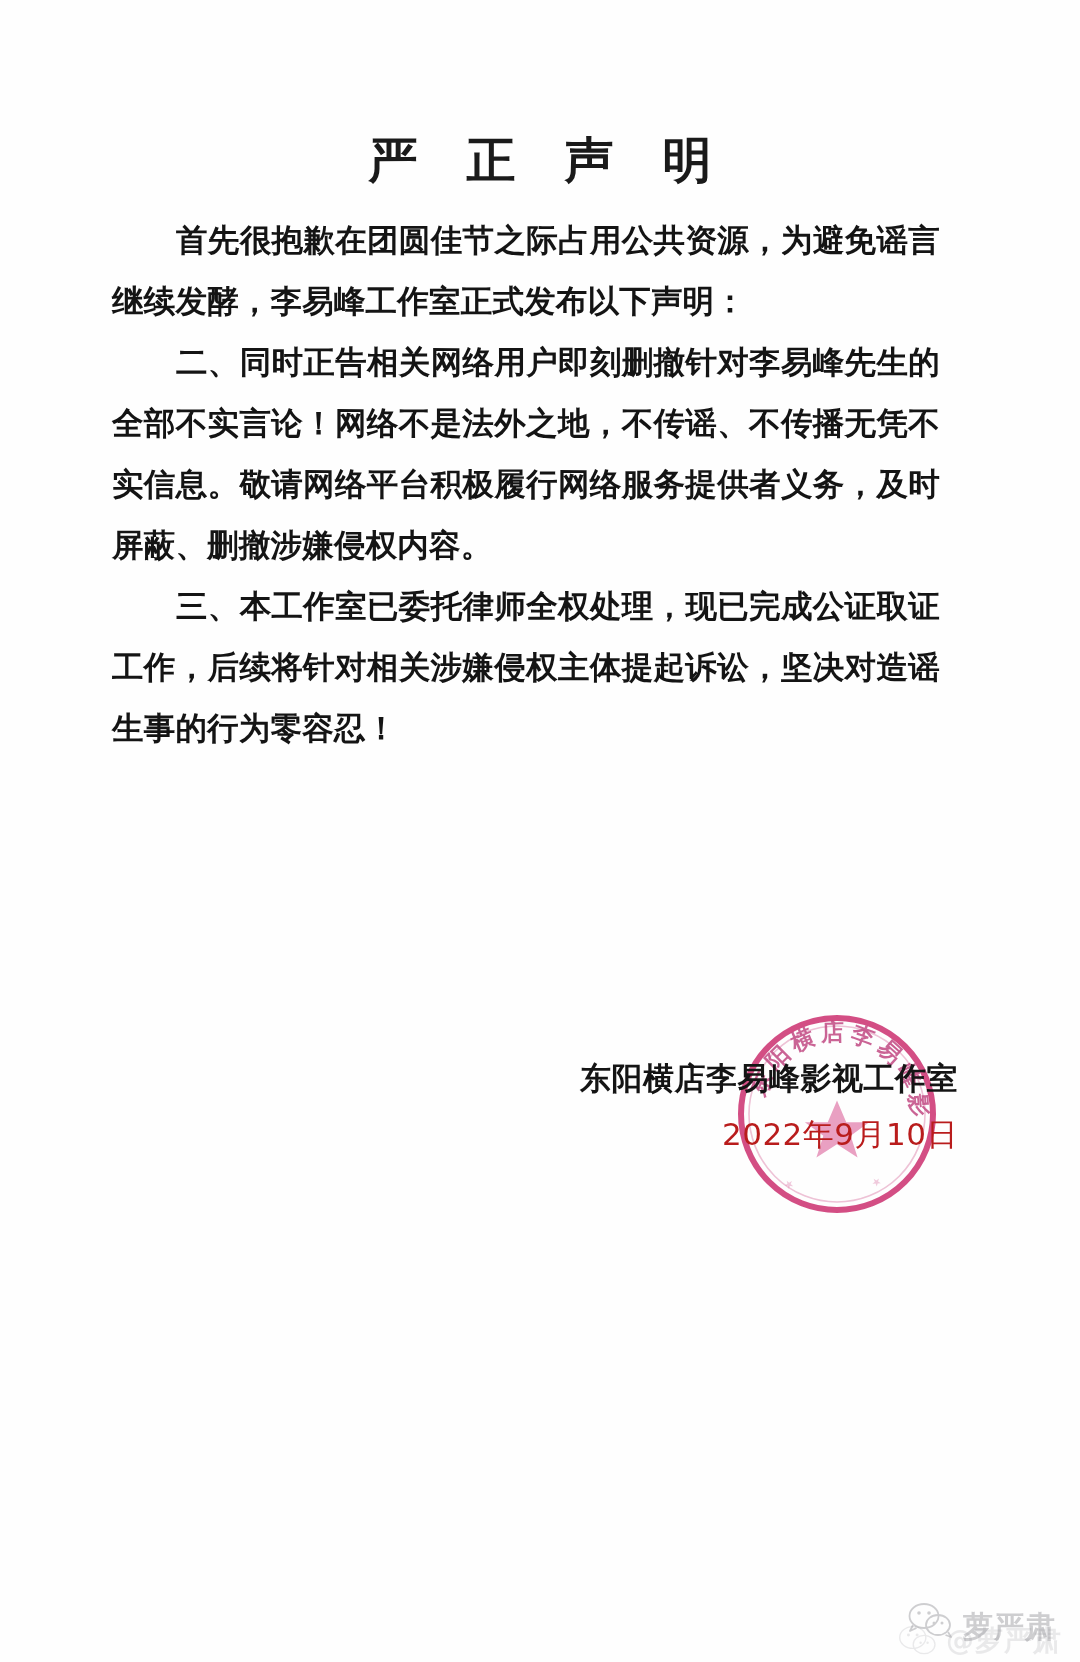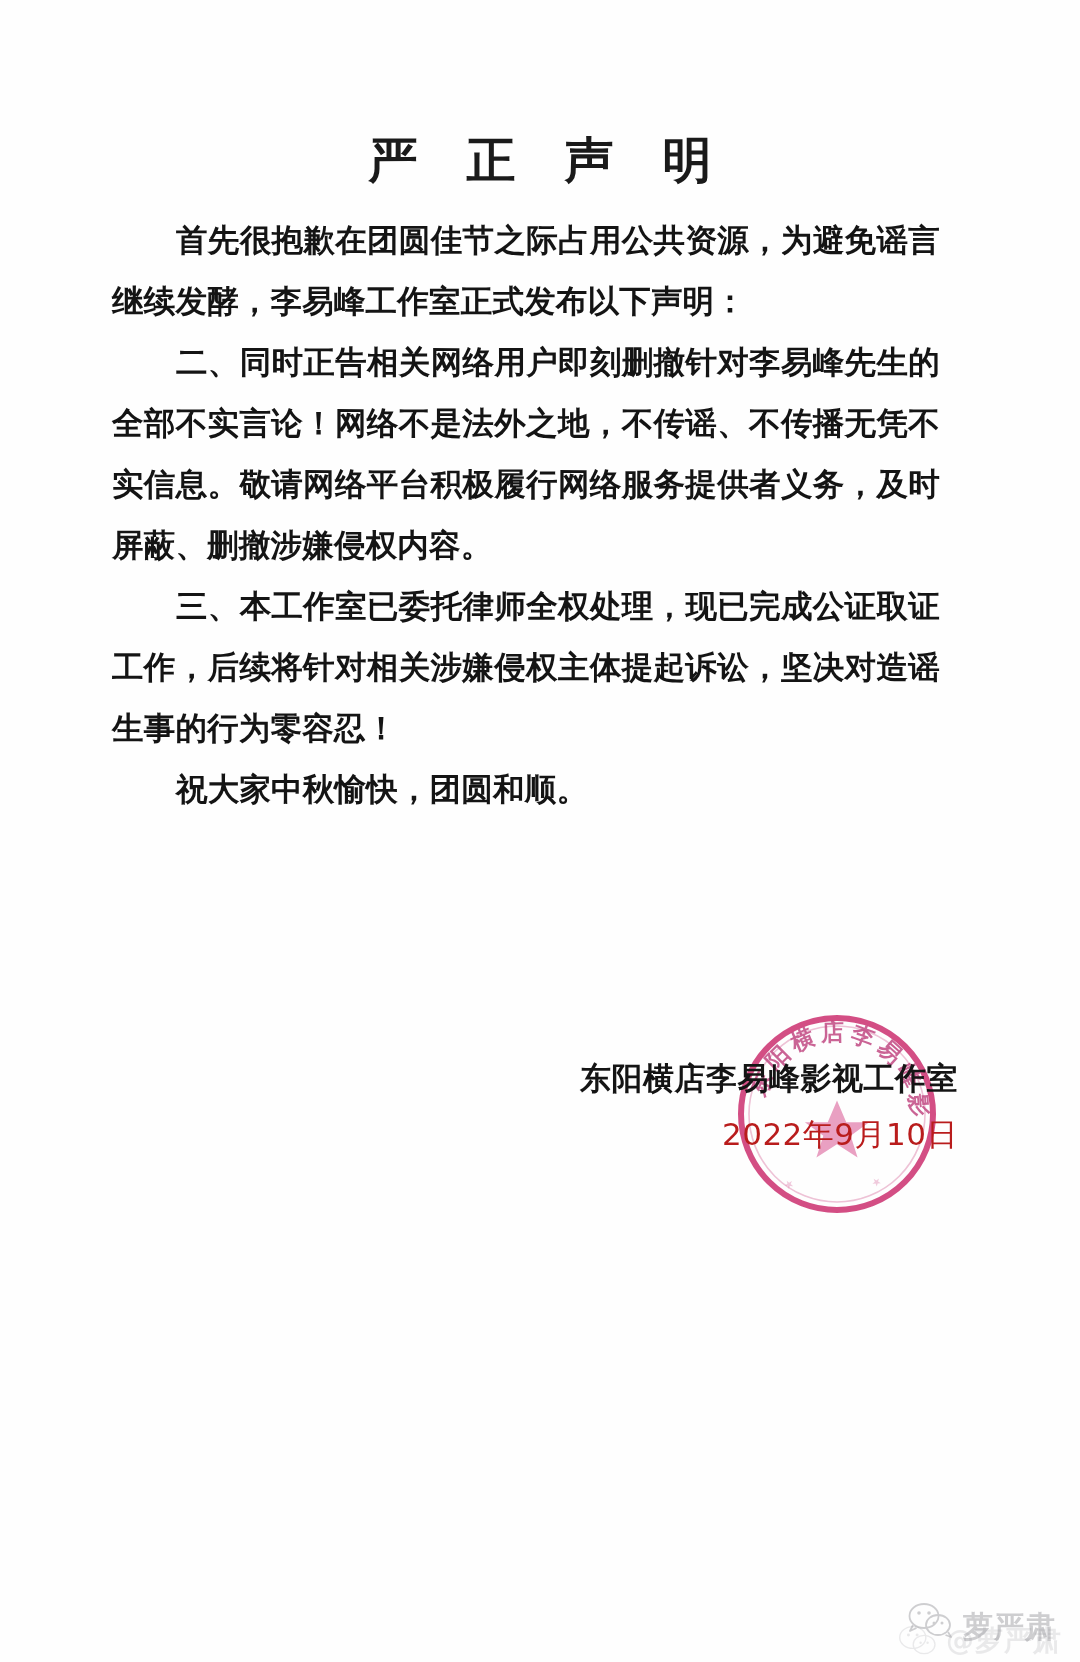--- a/index.html
+++ b/index.html
@@ -140,21 +140,20 @@
 <body>
 
 <div class="page">
 
   <div class="doc-title">严 正 声 明</div>
 
   <div class="body-block">
     <p class="para">首先很抱歉在团圆佳节之际占用公共资源，为避免谣言继续发酵，李易峰工作室正式发布以下声明：</p>
     <p class="para">二、同时正告相关网络用户即刻删撤针对李易峰先生的全部不实言论！网络不是法外之地，不传谣、不传播无凭不实信息。敬请网络平台积极履行网络服务提供者义务，及时屏蔽、删撤涉嫌侵权内容。</p>
     <p class="para">三、本工作室已委托律师全权处理，现已完成公证取证工作，后续将针对相关涉嫌侵权主体提起诉讼，坚决对造谣生事的行为零容忍！</p>
-    <p class="para">祝大家中秋愉快，团圆和顺。</p>
   </div>
 
   <div class="seal">
     <svg viewBox="0 0 204 204" xmlns="http://www.w3.org/2000/svg">
       <defs>
         <path id="arcPath" d="M 28,102 A 74,74 0 0 1 176,102" fill="none"></path>
       </defs>
 
       <circle cx="102" cy="102" r="96" fill="none" stroke="#cf3f7a" stroke-width="6" opacity="0.92"></circle>
       <circle cx="102" cy="102" r="88" fill="none" stroke="#e08fb4" stroke-width="1.6" opacity="0.55"></circle>

